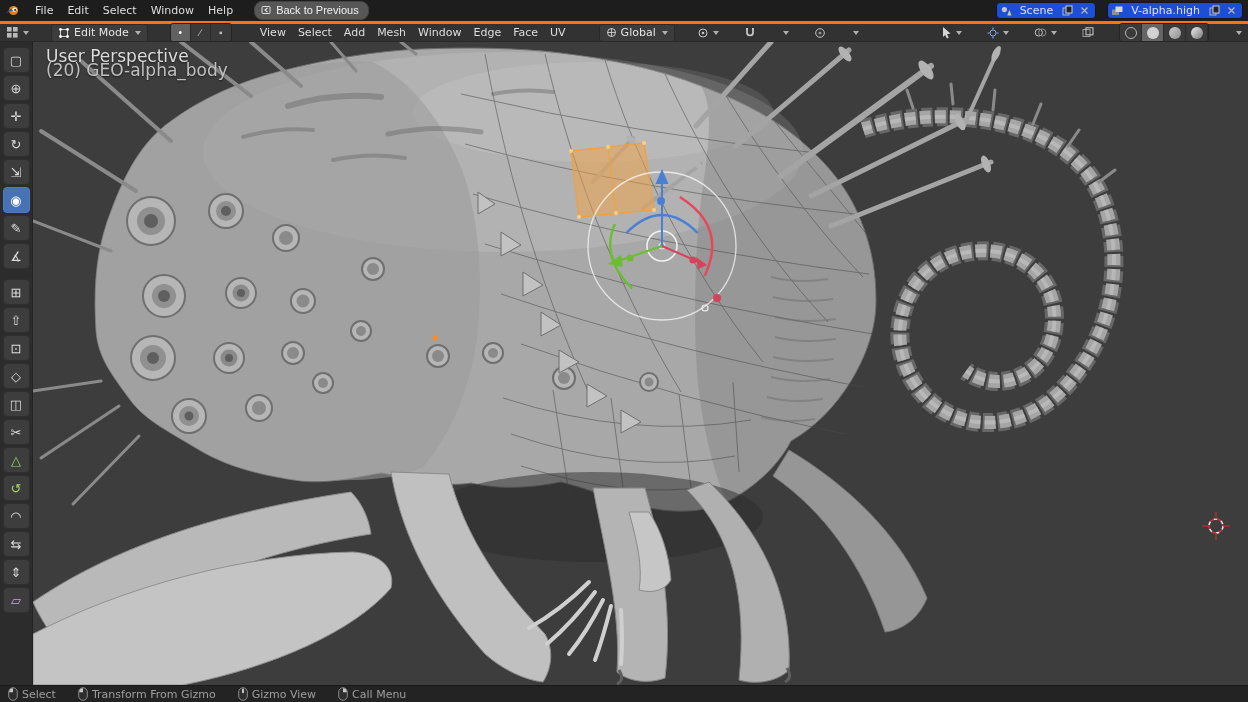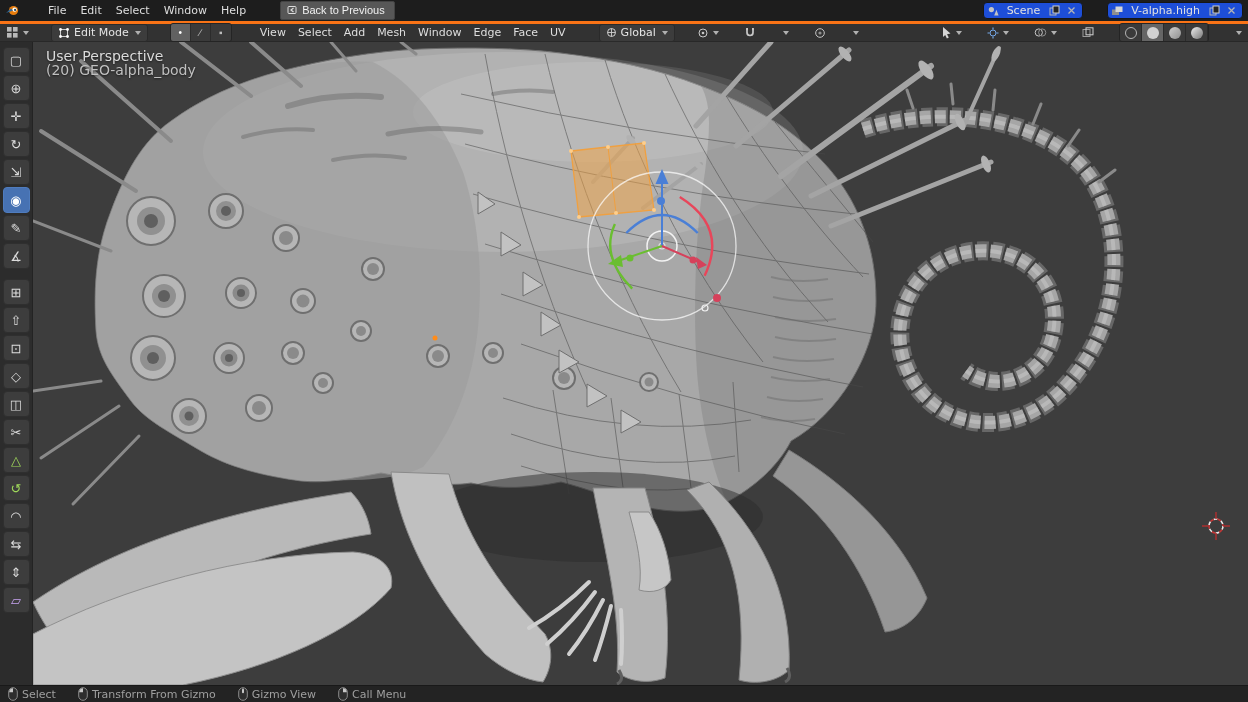--- a/index.html
+++ b/index.html
@@ -1,26 +1,26 @@
 <!DOCTYPE html>
 <html><head>
 <meta charset="utf-8">
 <style>
   *{margin:0;padding:0;box-sizing:border-box;user-select:none}
   html,body{width:1248px;height:702px;overflow:hidden;background:#1d1d1d;
     font-family:"DejaVu Sans","Liberation Sans",sans-serif;font-size:11px;color:#d4d4d4}
   .app{width:1248px;height:702px;display:flex;flex-direction:column}
 
   
-  .topbar{height:21px;background:#1d1d1d;display:flex;align-items:center;padding:0 5px;flex:none;gap:17px}
+  .topbar{height:21px;background:#1d1d1d;display:flex;align-items:center;padding:0 5px;flex:none;gap:4px}
   .blogo{display:flex;align-items:center;margin-right:4px}
   .menus{display:flex}
   .menu{padding:2px 7px;border-radius:3px;color:#dedede;cursor:default}
   .back-btn{display:flex;align-items:center;gap:5px;background:#575757;border:1px solid #434343;
-    border-radius:2px;color:#f0f0f0;padding:1px 9px 2px 6px;font-size:11px;margin-left:10px;height:19px}
+    border-radius:8px;color:#f0f0f0;padding:1px 9px 2px 6px;font-size:11px;margin-left:10px;height:19px}
   .flex-spacer{flex:1}
   .id-field{display:flex;align-items:center;gap:2px;background:#1d4ed8;border:1px solid #161616;
     border-radius:4px;height:17px;padding:0 3px;margin-left:7px}
   .id-text{padding:0 5px;color:#e0e0e0}
   .mini-btn{display:flex;width:15px;height:15px;align-items:center;justify-content:center;border-radius:2px}
 
   
   .vp-header{height:21px;background:#323232;border-top:3px solid #f97316;border-bottom:1px solid #282828;
     display:flex;align-items:center;padding:0 3px;flex:none;gap:19px}
   .hdr-btn{display:flex;align-items:center;gap:2px;background:transparent;border:none;color:#c8c8c8;
@@ -50,21 +50,21 @@
     flex-direction:column;align-items:center;padding-top:5px;gap:2px;flex:none}
   .tool{width:27px;height:26px;border-radius:4px;background:#3d3d3d;border:1px solid #2f2f2f;
     color:#dcdcdc;display:flex;align-items:center;justify-content:center;font-size:13px;line-height:1}
   .tool.active{background:#4772b3;border-color:#4f7cbe;color:#fff}
   .tool.tint-green{color:#9fd85a}
   .tool.tint-purple{color:#c7a3f0}
   .tool-sep{height:6px;flex:none}
 
   .viewport{flex:1;position:relative;background:#3d3d3d;overflow:hidden}
   .viewport>svg{position:absolute;inset:0;width:100%;height:100%}
-  .vp-overlay{position:absolute;left:13px;top:7px;line-height:14px;font-size:14px;
+  .vp-overlay{position:absolute;left:13px;top:7px;line-height:14px;font-size:17px;
     color:#dcdcdc;text-shadow:0 1px 2px rgba(0,0,0,.55);pointer-events:none}
   .vp-overlay .l2{color:#c0c0c0}
 
   
   .statusbar{height:17px;background:#232323;border-top:1px solid #191919;display:flex;
     align-items:center;padding:0 8px;color:#9f9f9f;flex:none}
   .hint{display:flex;align-items:center;gap:4px;margin-right:22px}
   .hint.call-menu{}
   .status-info{color:#bcbcbc;white-space:nowrap}
   svg .ln{fill:none}

